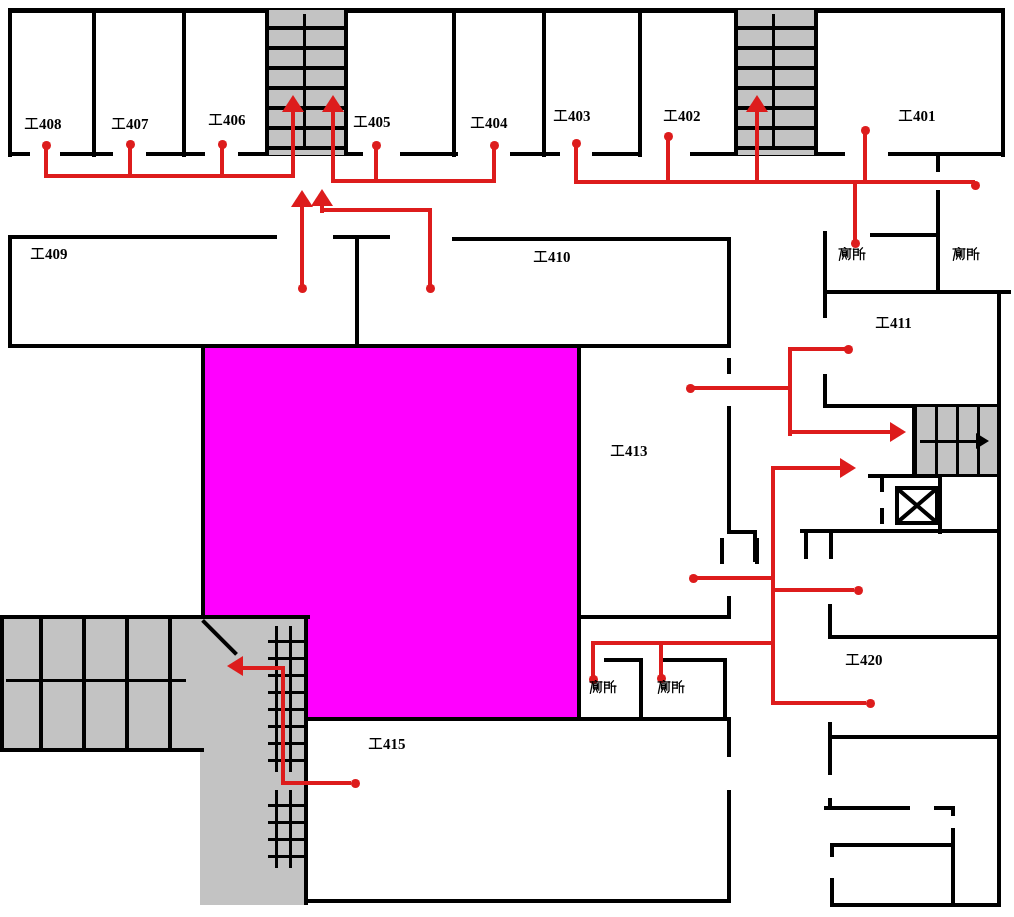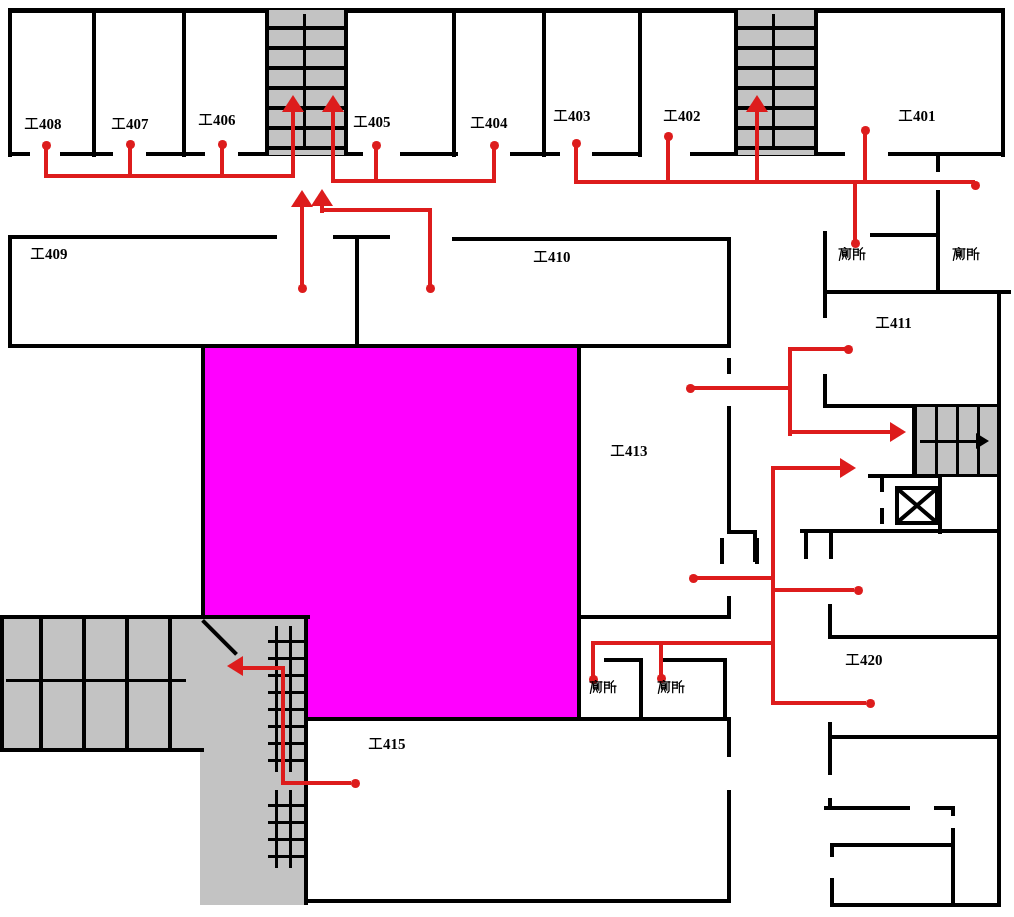--- a/index.html
+++ b/index.html
@@ -233,21 +233,21 @@
   <div class="lbl" style="left:24px;top:116px"><svg viewBox="0 0 100 100" class="cjk">
         <path d="M16 18 H84"></path>
         <path d="M50 18 V82"></path>
         <path d="M10 82 H90"></path>
       </svg>408</div>
   <div class="lbl" style="left:111px;top:116px"><svg viewBox="0 0 100 100" class="cjk">
         <path d="M16 18 H84"></path>
         <path d="M50 18 V82"></path>
         <path d="M10 82 H90"></path>
       </svg>407</div>
-  <div class="lbl" style="left:198px;top:112px"><svg viewBox="0 0 100 100" class="cjk">
+  <div class="lbl" style="left:208px;top:112px"><svg viewBox="0 0 100 100" class="cjk">
         <path d="M16 18 H84"></path>
         <path d="M50 18 V82"></path>
         <path d="M10 82 H90"></path>
       </svg>406</div>
   <div class="lbl" style="left:353px;top:114px"><svg viewBox="0 0 100 100" class="cjk">
         <path d="M16 18 H84"></path>
         <path d="M50 18 V82"></path>
         <path d="M10 82 H90"></path>
       </svg>405</div>
   <div class="lbl" style="left:470px;top:115px"><svg viewBox="0 0 100 100" class="cjk">

